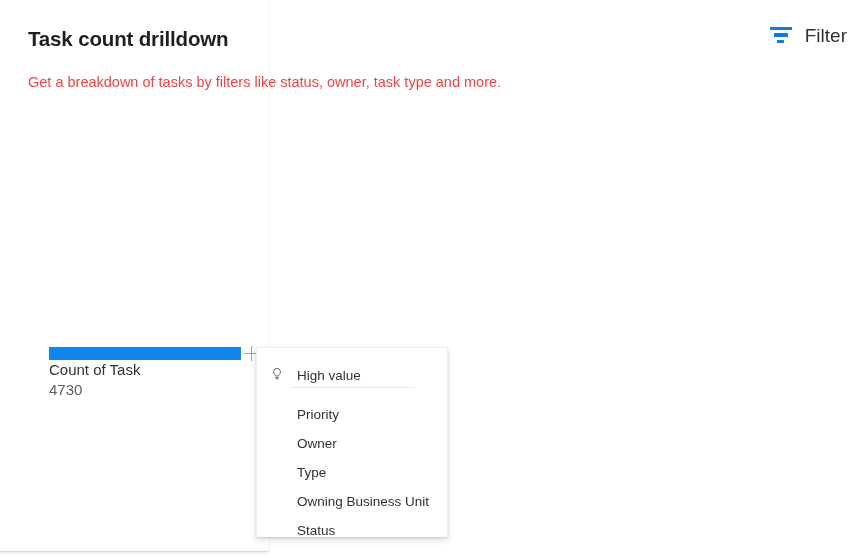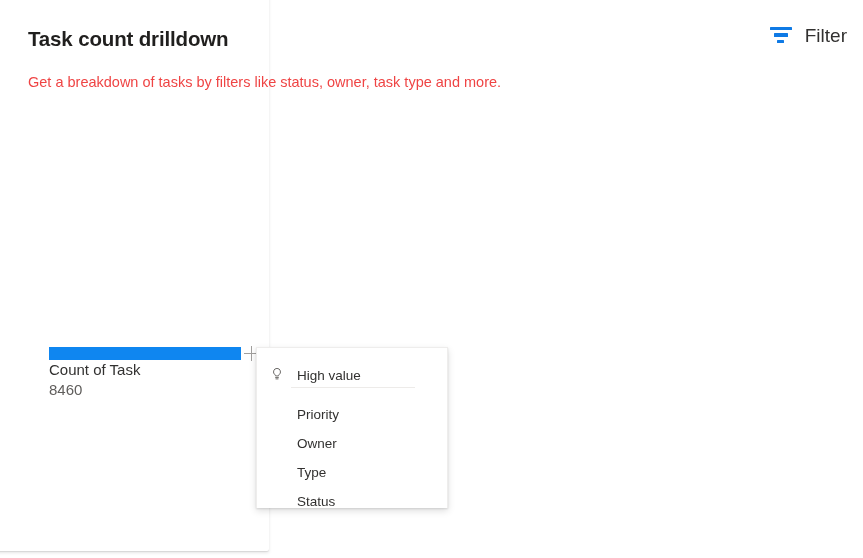--- a/index.html
+++ b/index.html
@@ -227,21 +227,21 @@
       <i></i>
     </span>
     <span class="filter-label">Filter</span>
   </div>
 
   <div class="chart-area">
 
     <div class="bar-node">
       <div class="bar-fill"></div>
       <div class="bar-label">Count of Task</div>
-      <div class="bar-value">8460</div>
+      <div class="bar-value">4730</div>
     </div>
 
     <div class="expand-node">
       <span class="hline"></span>
       <span class="vline"></span>
     </div>
 
   </div>
 
   <div class="context-menu">
@@ -267,20 +267,24 @@
     <div class="menu-item no-icon">
       <span class="mi-icon"></span>
       <span class="mi-label">Owner</span>
     </div>
 
     <div class="menu-item no-icon">
       <span class="mi-icon"></span>
       <span class="mi-label">Type</span>
     </div>
 
+    <div class="menu-item no-icon">
+      <span class="mi-icon"></span>
+      <span class="mi-label">Owning Business Unit</span>
+    </div>
 
     <div class="menu-item no-icon">
       <span class="mi-icon"></span>
       <span class="mi-label">Status</span>
     </div>
 
   </div>
 
 </div>
 

